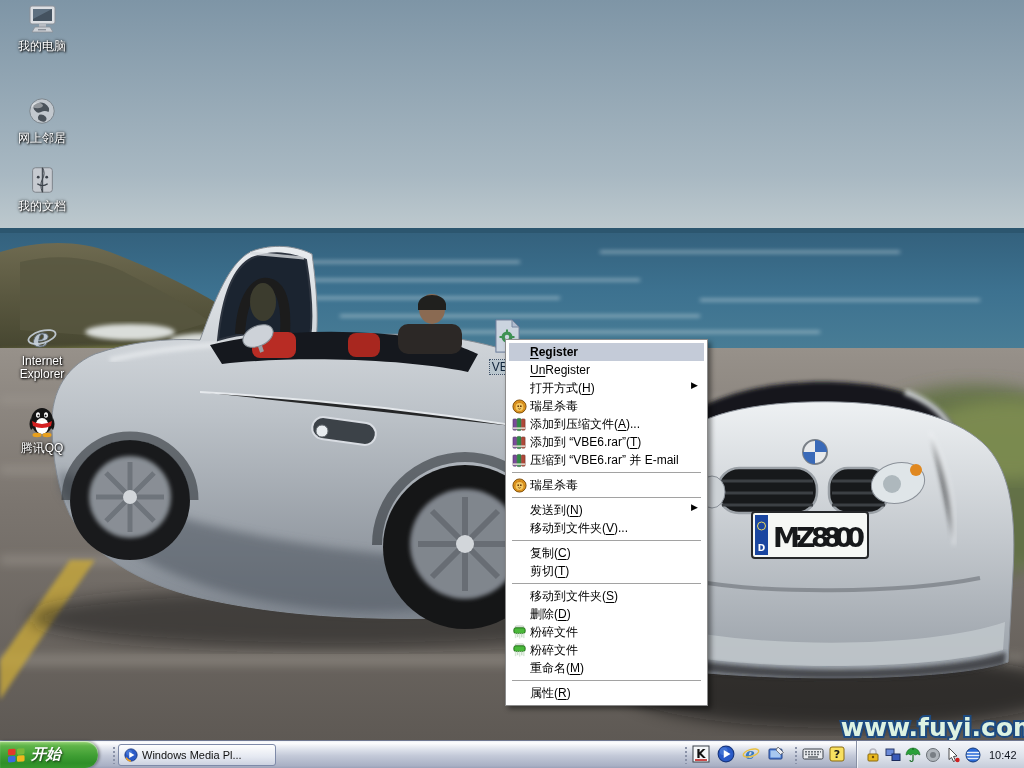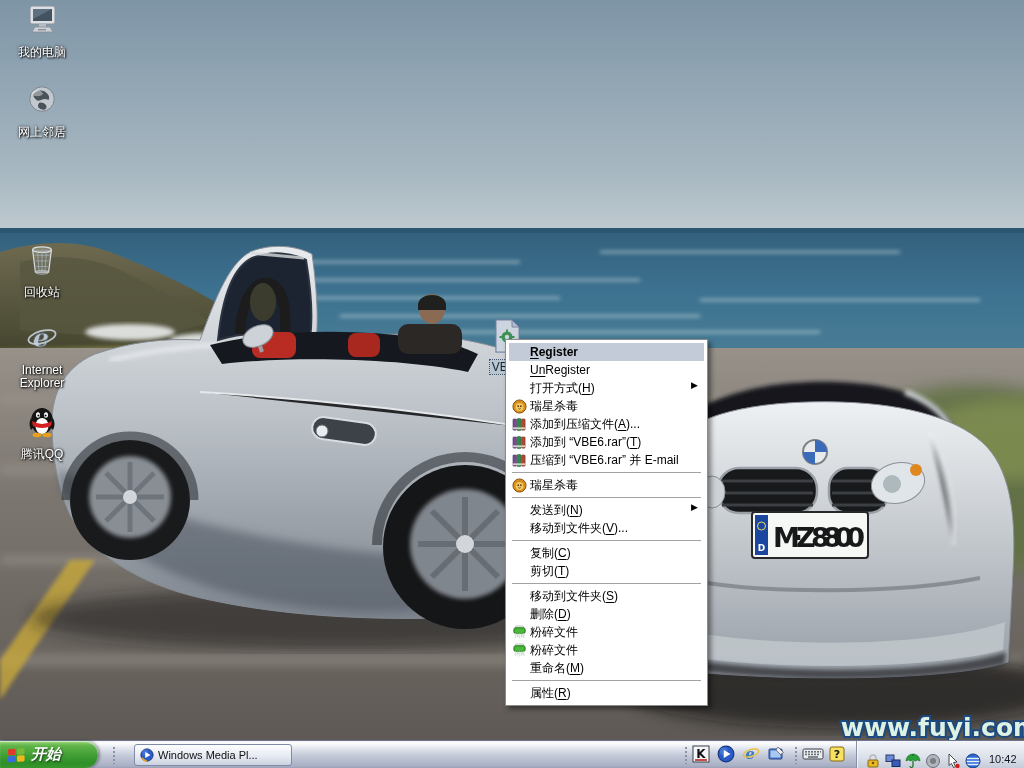--- a/index.html
+++ b/index.html
@@ -4,21 +4,21 @@
 <style>
   html,body{margin:0;padding:0;width:1024px;height:768px;overflow:hidden;
     font-family:"Liberation Sans","DejaVu Sans",sans-serif;}
   *{box-sizing:border-box;}
   .desktop{position:absolute;left:0;top:0;width:1024px;height:740px;overflow:hidden;background:#7d96a9;}
   .wallpaper{position:absolute;left:0;top:0;width:1024px;height:740px;}
 
   
   .desk-item{position:absolute;left:0;width:84px;text-align:center;cursor:default;}
   .desk-item .dicon{display:block;margin:0 auto;}
-  .desk-item .dlabel{display:inline-block;margin-top:10px;font-size:12px;line-height:13px;color:#fff;
+  .desk-item .dlabel{display:inline-block;margin-top:1px;font-size:12px;line-height:13px;color:#fff;
     text-shadow:1px 1px 2px #000,0 0 3px #000;}
 
   
   .file-item{position:absolute;left:478px;top:319px;width:58px;text-align:center;}
   .file-item .flabel{display:inline-block;margin-top:1px;padding:0 2px;font-size:12px;line-height:14px;
     color:#10243a;background:#b9c6ce;outline:1px dotted #41546a;}
 
   
   .menu{position:absolute;left:505px;top:339px;width:203px;background:#fff;
     border:1px solid #8c8c8c;box-shadow:3px 3px 5px rgba(0,0,0,.45);padding:3px 3px;}
@@ -36,28 +36,28 @@
     background:linear-gradient(180deg,#eef1f6 0,#fdfdfe 2px,#dfe3ec 8px,#c3c9d8 55%,#a9b0c4 92%,#9aa2b8 100%);
     border-top:1px solid #6f7790;}
   .start-btn{position:absolute;left:0;top:0;height:27px;width:98px;display:flex;align-items:center;gap:5px;
     padding-left:7px;border-radius:0 13px 13px 0;
     background:linear-gradient(180deg,#9ed77a 0%,#5fb449 18%,#3f9e33 55%,#2f8f28 82%,#37982d 100%);
     box-shadow:inset 0 1px 1px rgba(255,255,255,.6),2px 0 3px rgba(0,0,0,.35);cursor:pointer;}
   .start-btn span{font-style:italic;font-weight:bold;font-size:15px;color:#fff;text-shadow:1px 1px 2px rgba(0,0,0,.6);}
   .grip{position:absolute;top:5px;width:4px;height:18px;
     background-image:radial-gradient(circle,#8a92a8 35%,rgba(255,255,255,.8) 40%,transparent 55%);
     background-size:4px 4px;cursor:grab;}
-  .task-btn{position:absolute;left:134px;top:3px;width:158px;height:22px;display:flex;align-items:center;gap:4px;
+  .task-btn{position:absolute;left:118px;top:3px;width:158px;height:22px;display:flex;align-items:center;gap:4px;
     padding:0 5px;border:1px solid #7e8aa8;border-radius:3px;font-size:11px;color:#111;
     background:linear-gradient(180deg,#fefefe,#e4e8f1 60%,#ccd2e0);cursor:pointer;}
   .ql{position:absolute;left:692px;top:4px;display:flex;gap:7px;align-items:center;}
   .lang{position:absolute;left:802px;top:5px;display:flex;gap:5px;align-items:center;}
   .qbtn{cursor:pointer;display:flex;align-items:center;}
-  .tray{position:absolute;right:0;top:0;height:27px;width:168px;display:flex;gap:4px;
-    padding:12px 6px 0 8px;border-left:1px solid #8890a4;box-shadow:inset 1px 0 0 rgba(255,255,255,.7);
+  .tray{position:absolute;right:0;top:0;height:27px;width:168px;display:flex;align-items:center;gap:4px;
+    padding:0 6px 0 8px;border-left:1px solid #8890a4;box-shadow:inset 1px 0 0 rgba(255,255,255,.7);
     background:linear-gradient(180deg,#f4f6fa,#dce1ea 60%,#c6ccd9);}
   .clock{margin-left:4px;font-size:11px;color:#10141e;}
 </style>
 </head>
 <body>
 
 <div class="desktop">
 
   <svg class="wallpaper" viewBox="0 0 1024 740" width="1024" height="740">
     <defs>
@@ -218,40 +218,42 @@
       <rect x="5" y="2" width="25" height="18" rx="2" fill="#dcdfe3" stroke="#8a9098"></rect>
       <rect x="8" y="5" width="19" height="12" fill="#44525f"></rect>
       <path d="M8 5 L27 5 L8 15 Z" fill="#6a7e8e" opacity=".7"></path>
       <rect x="14" y="20" width="7" height="3" fill="#b8bcc2"></rect>
       <path d="M10 23 H25 L28 28 H7 Z" fill="#cdd1d6" stroke="#8a9098" stroke-width=".8"></path>
       <rect x="13" y="25" width="8" height="1.4" fill="#8a9098"></rect>
     </svg>
     <span class="dlabel">我的电脑</span>
   </div>
 
-  <div class="desk-item" style="top:84px">
+  <div class="desk-item" style="top:96px">
     <svg class="dicon" width="32" height="32" viewBox="0 0 34 34">
       <circle cx="17" cy="16" r="13" fill="#c2c8ce" stroke="#79828a"></circle>
       <path d="M8 10 Q14 5 20 8 Q26 12 24 17 Q20 15 16 17 Q12 19 10 16 Q7 13 8 10 Z" fill="#4a525a"></path>
       <path d="M14 20 Q18 19 21 22 Q23 25 20 27 Q16 28 13 25 Q12 22 14 20 Z" fill="#4a525a"></path>
       <ellipse cx="12" cy="10" rx="6" ry="3" fill="#fff" opacity=".4"></ellipse>
     </svg>
     <span class="dlabel">网上邻居</span>
   </div>
 
-
-  <div class="desk-item" style="top:244px">
+  <div class="desk-item" style="top:164px">
     <svg class="dicon" width="32" height="32" viewBox="0 0 34 34">
-      <ellipse cx="17" cy="6" rx="10" ry="3" fill="rgba(220,228,232,.25)" stroke="#d8dce0" stroke-width="1.3"></ellipse>
-      <path d="M7 6 L10 30 H24 L27 6" fill="rgba(200,210,215,.2)" stroke="#d8dce0" stroke-width="1.3"></path>
-      <path d="M9 12 H25 M10 18 H24 M11 24 H23 M12 6 L14 30 M17 6 V30 M22 6 L20 30" stroke="#a8b2b8" stroke-width=".8" fill="none"></path>
-      <ellipse cx="17" cy="30" rx="7" ry="2" fill="none" stroke="#b8c0c6"></ellipse>
-    </svg>
-    <span class="dlabel">回收站</span>
-  </div>
+      <rect x="7" y="4" width="21" height="26" rx="3" fill="#c6cad0" stroke="#7a8088"></rect>
+      <path d="M17.5 4 V30" stroke="#4a5058" stroke-width="1.5"></path>
+      <circle cx="13" cy="14" r="1.5" fill="#3a4048"></circle>
+        <circle cx="22" cy="14" r="1.5" fill="#3a4048"></circle>
+      <path d="M12 21 Q17.5 25 23 21" stroke="#3a4048" stroke-width="1.5" fill="none"></path>
+      <path d="M17.5 4 Q21 10 17.5 16 Q14 22 17.5 30" stroke="#3a4048" stroke-width="1" fill="none"></path>
+    </svg>
+    <span class="dlabel">我的文档</span>
+  </div>
+
 
   <div class="desk-item" style="top:324px">
     <svg class="dicon" width="32" height="30" viewBox="0 0 32 30">
       <text x="15" y="23" font-size="26" font-style="italic" font-weight="bold" text-anchor="middle" fill="#bcc6d0" stroke="#5a6670" stroke-width=".8" font-family="DejaVu Serif, serif">e</text>
       <ellipse cx="16" cy="13" rx="14" ry="6" transform="rotate(-16 16 13)" fill="none" stroke="#c8d2dc" stroke-width="1.8" opacity=".9"></ellipse>
     </svg>
     <span class="dlabel">Internet Explorer</span>
   </div>
 
   <div class="desk-item" style="top:404px">

